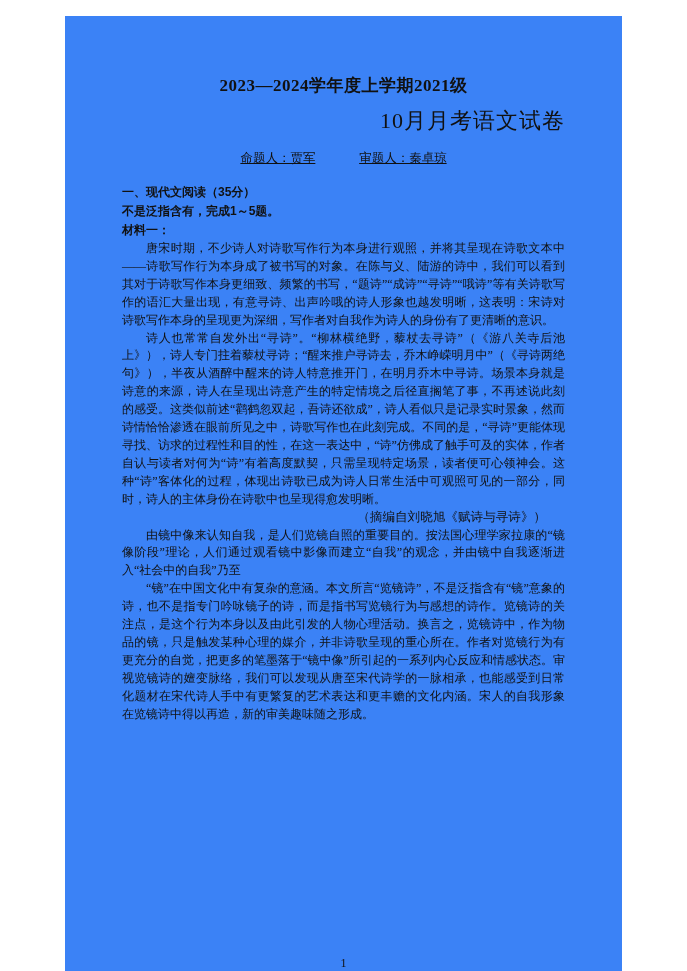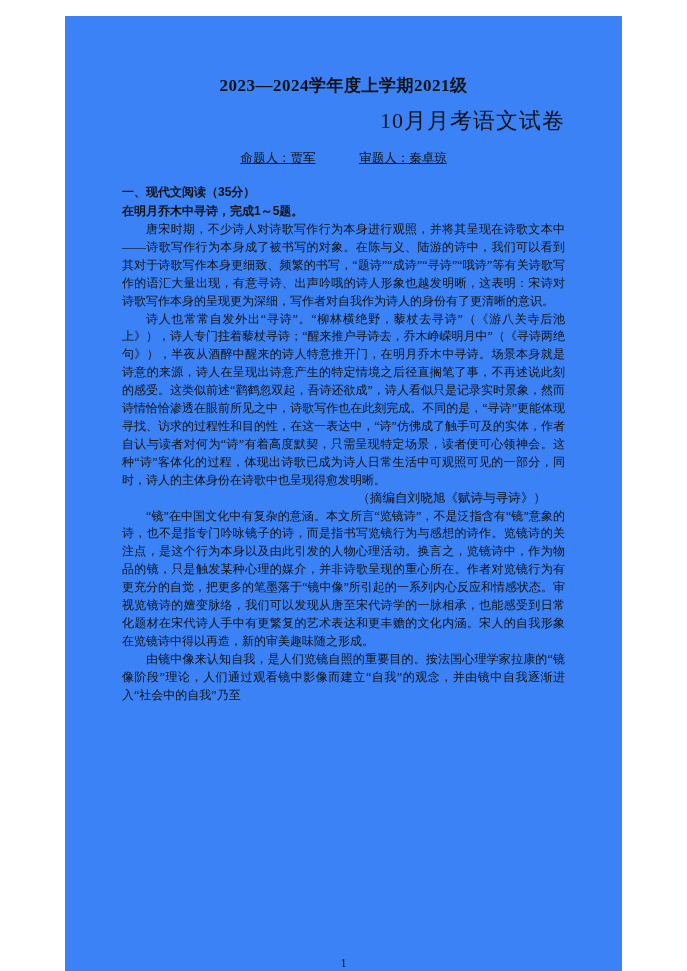--- a/index.html
+++ b/index.html
@@ -82,27 +82,28 @@
   <header>
     <h1 class="title-line1">2023—2024学年度上学期2021级</h1>
     <h2 class="title-line2">10月月考语文试卷</h2>
     <div class="authors">
       <span class="setter">命题人：贾军</span><span>审题人：秦卓琼</span>
     </div>
   </header>
 
   <main>
     <p class="heading">一、现代文阅读（35分）</p>
-    <p class="heading">在明月乔木中寻诗，完成1～5题。</p>
+    <p class="heading">不是泛指含有，完成1～5题。</p>
 
+    <p class="heading">材料一：</p>
     <p class="body-para">唐宋时期，不少诗人对诗歌写作行为本身进行观照，并将其呈现在诗歌文本中——诗歌写作行为本身成了被书写的对象。在陈与义、陆游的诗中，我们可以看到其对于诗歌写作本身更细致、频繁的书写，“题诗”“成诗”“寻诗”“哦诗”等有关诗歌写作的语汇大量出现，有意寻诗、出声吟哦的诗人形象也越发明晰，这表明：宋诗对诗歌写作本身的呈现更为深细，写作者对自我作为诗人的身份有了更清晰的意识。</p>
     <p class="body-para">诗人也常常自发外出“寻诗”。“柳林横绝野，藜杖去寻诗”（《游八关寺后池上》），诗人专门拄着藜杖寻诗；“醒来推户寻诗去，乔木峥嵘明月中”（《寻诗两绝句》），半夜从酒醉中醒来的诗人特意推开门，在明月乔木中寻诗。场景本身就是诗意的来源，诗人在呈现出诗意产生的特定情境之后径直搁笔了事，不再述说此刻的感受。这类似前述“鹳鹤忽双起，吾诗还欲成”，诗人看似只是记录实时景象，然而诗情恰恰渗透在眼前所见之中，诗歌写作也在此刻完成。不同的是，“寻诗”更能体现寻找、访求的过程性和目的性，在这一表达中，“诗”仿佛成了触手可及的实体，作者自认与读者对何为“诗”有着高度默契，只需呈现特定场景，读者便可心领神会。这种“诗”客体化的过程，体现出诗歌已成为诗人日常生活中可观照可见的一部分，同时，诗人的主体身份在诗歌中也呈现得愈发明晰。</p>
     <p class="attribution">（摘编自刘晓旭《赋诗与寻诗》）</p>
 
+    <p class="body-para">由镜中像来认知自我，是人们览镜自照的重要目的。按法国心理学家拉康的“镜像阶段”理论，人们通过观看镜中影像而建立“自我”的观念，并由镜中自我逐渐进入“社会中的自我”乃至</p>
     <p class="body-para">“镜”在中国文化中有复杂的意涵。本文所言“览镜诗”，不是泛指含有“镜”意象的诗，也不是指专门吟咏镜子的诗，而是指书写览镜行为与感想的诗作。览镜诗的关注点，是这个行为本身以及由此引发的人物心理活动。换言之，览镜诗中，作为物品的镜，只是触发某种心理的媒介，并非诗歌呈现的重心所在。作者对览镜行为有更充分的自觉，把更多的笔墨落于“镜中像”所引起的一系列内心反应和情感状态。审视览镜诗的嬗变脉络，我们可以发现从唐至宋代诗学的一脉相承，也能感受到日常化题材在宋代诗人手中有更繁复的艺术表达和更丰赡的文化内涵。宋人的自我形象在览镜诗中得以再造，新的审美趣味随之形成。</p>
-    <p class="body-para">由镜中像来认知自我，是人们览镜自照的重要目的。按法国心理学家拉康的“镜像阶段”理论，人们通过观看镜中影像而建立“自我”的观念，并由镜中自我逐渐进入“社会中的自我”乃至</p>
   </main>
 
   <footer>
     <div class="page-number">1</div>
   </footer>
 
 </div>
 
 </body></html>

